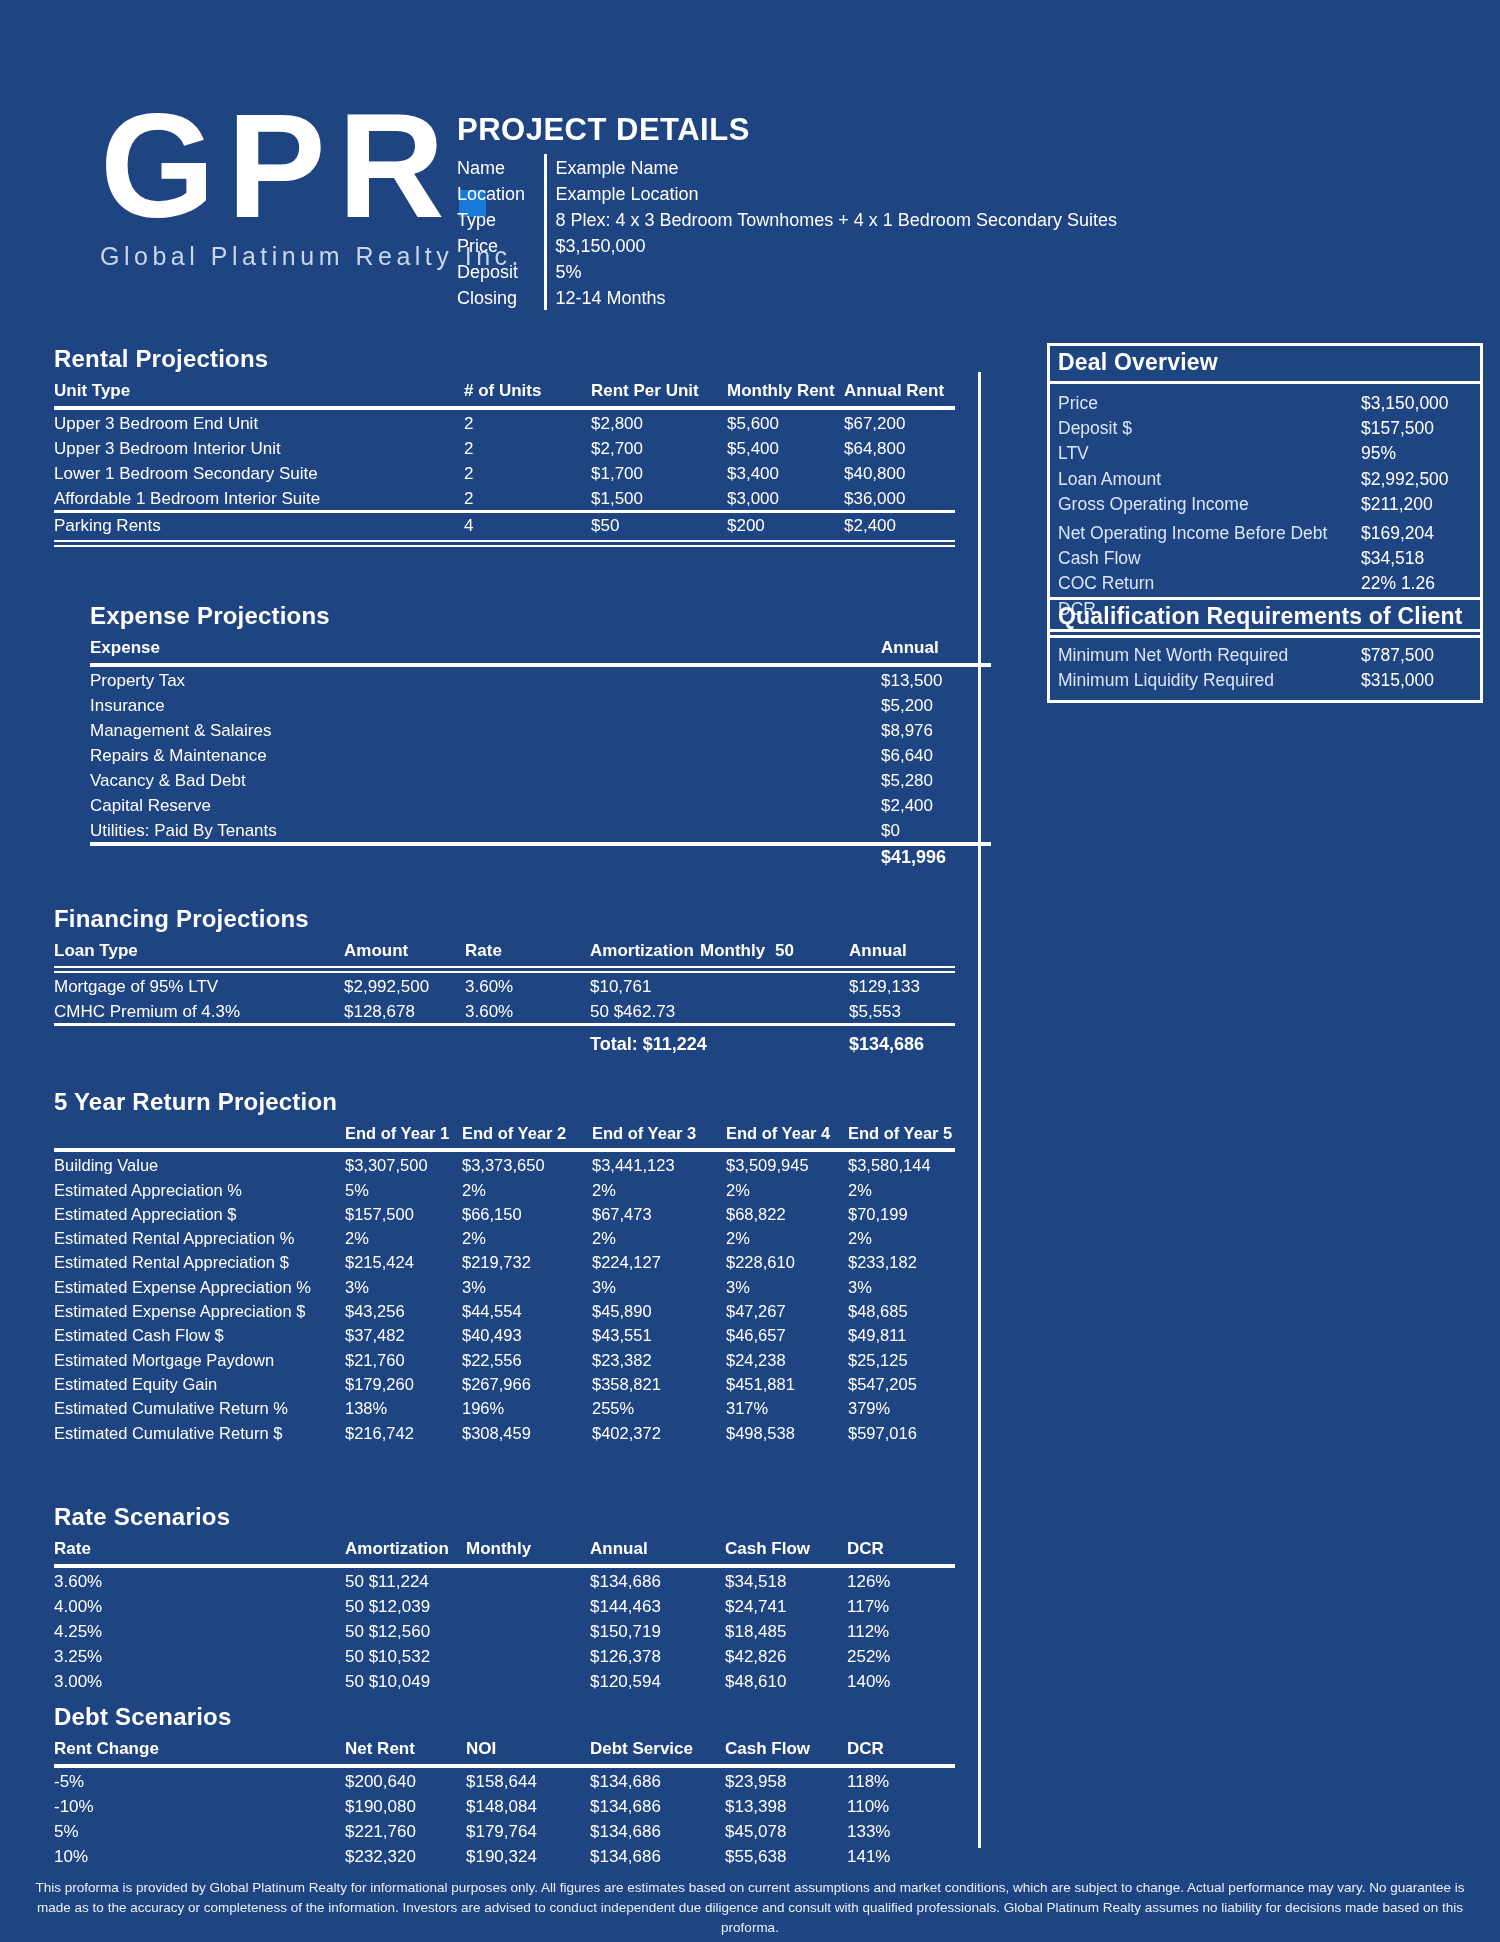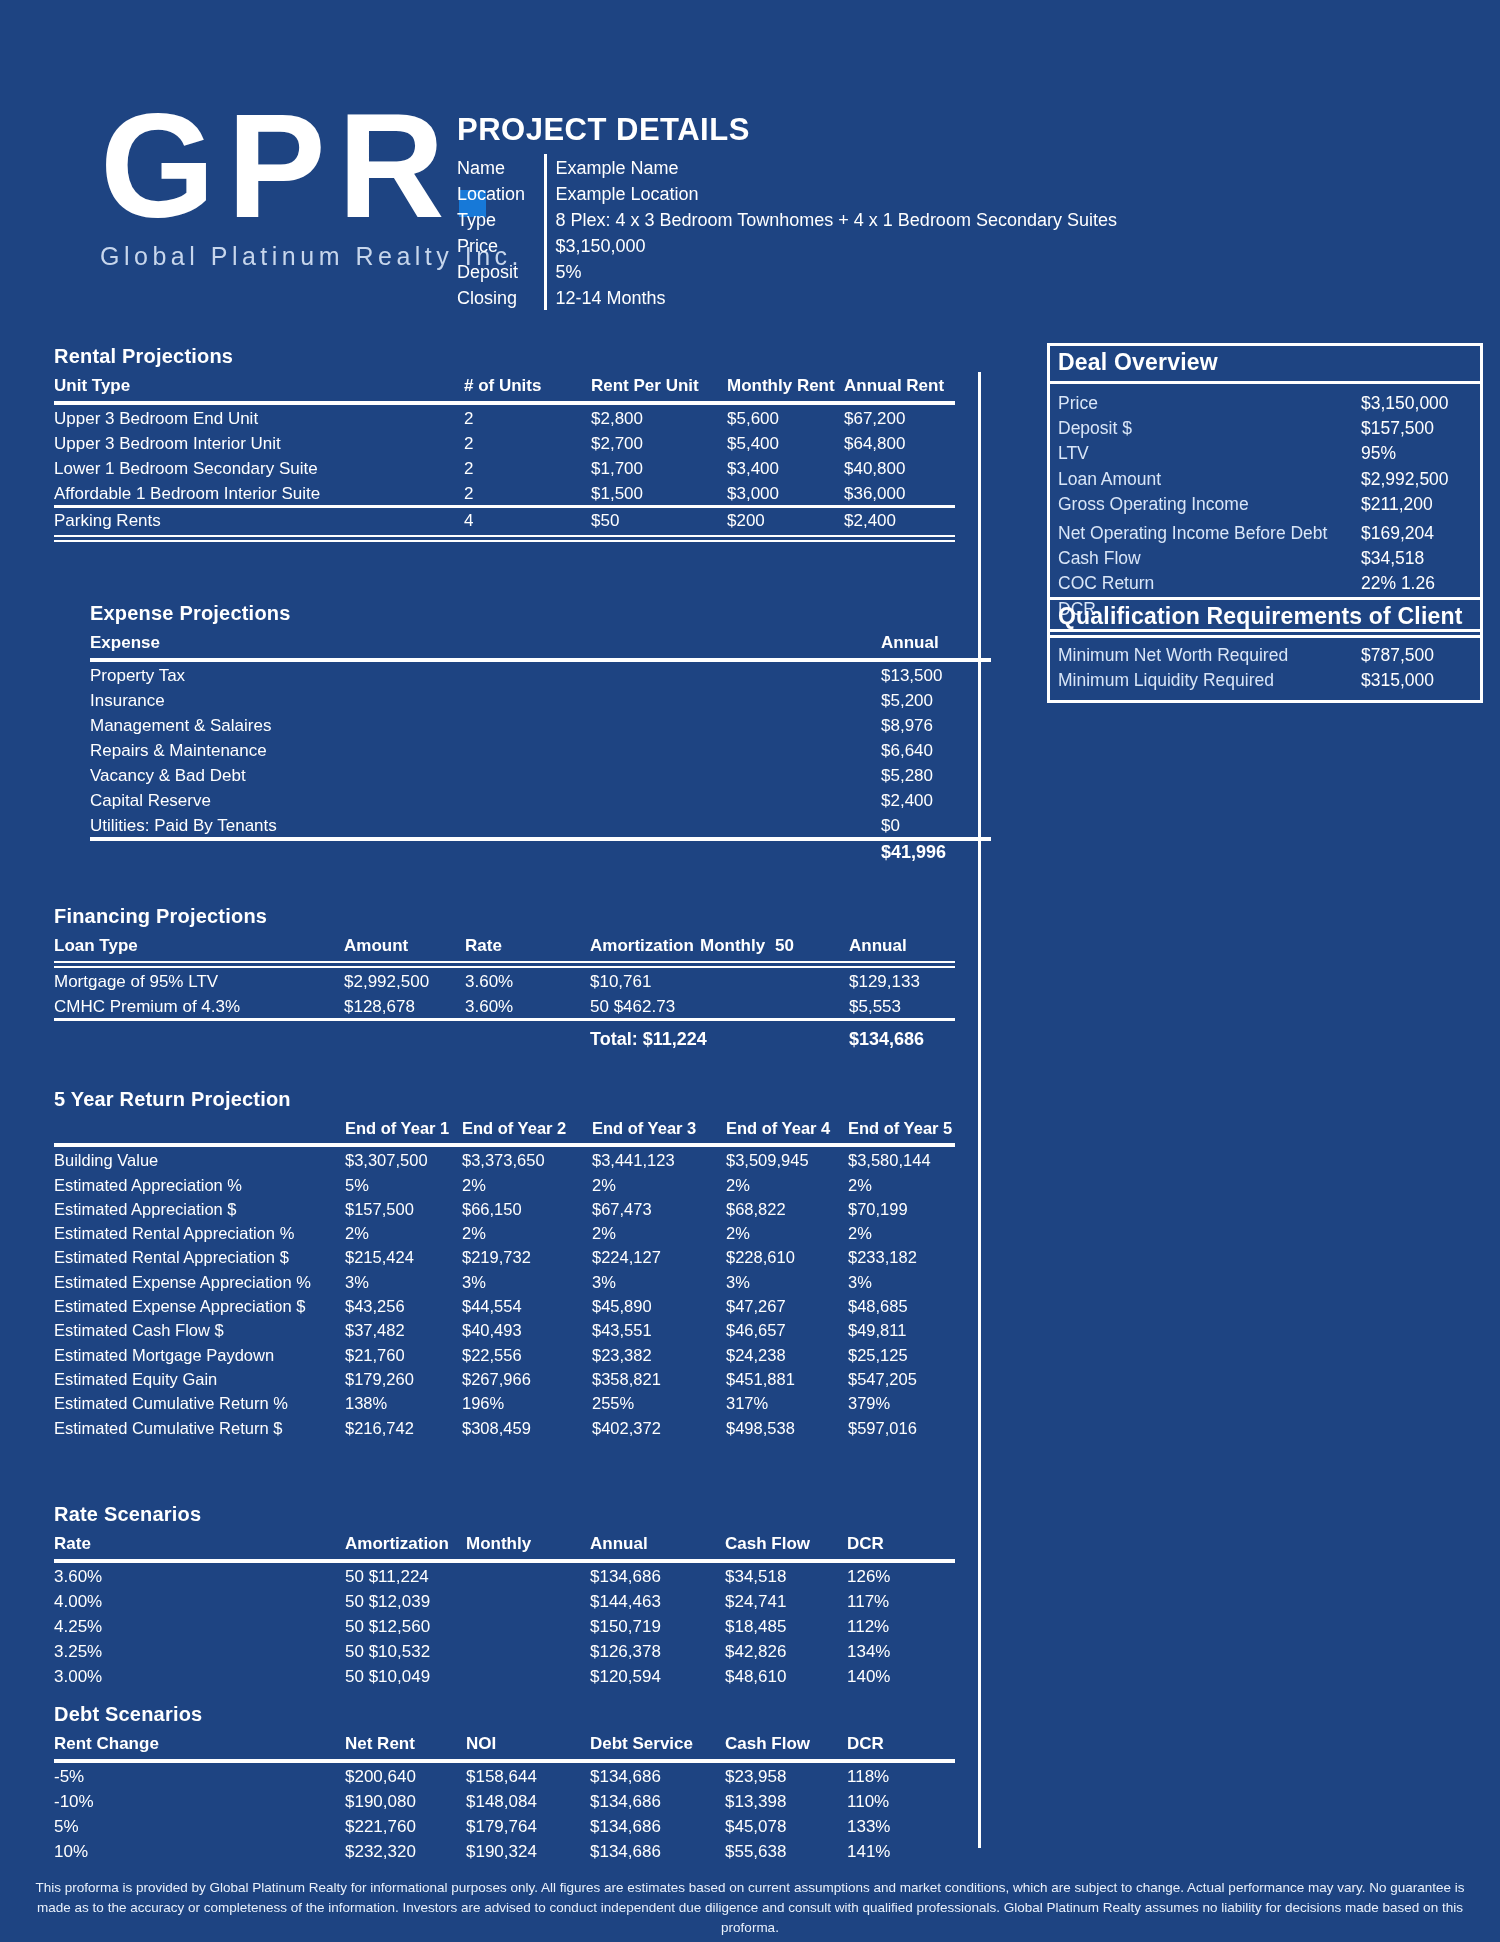--- a/index.html
+++ b/index.html
@@ -21,21 +21,21 @@
   .logo-tagline{margin-top:2px;font-size:25px;letter-spacing:4.5px;color:#C7D6EC;font-weight:400;}
   
   .project-details{position:absolute;left:457px;top:112px;width:720px;}
   .pd-title{font-size:31px;font-weight:bold;letter-spacing:.5px;margin-bottom:6px;}
   table{border-collapse:collapse;table-layout:fixed;width:100%;}
   td{padding:0;text-align:left;white-space:nowrap;overflow:visible;font-size:17px;line-height:23px;vertical-align:bottom;}
   .pd-table td{font-size:18px;line-height:24px;}
   .pd-table td:nth-child(2){border-left:3px solid #fff;padding-left:9px;}
   
   .sec{position:absolute;left:54px;width:901px;}
-  .sec-title{font-size:20px;font-weight:bold;margin-bottom:6px;letter-spacing:.2px;}
+  .sec-title{font-size:24px;font-weight:bold;margin-bottom:6px;letter-spacing:.2px;}
   thead td{font-weight:bold;padding-bottom:4px;}
   tbody td{padding-top:2px;}
   .rule-solid thead td{border-bottom:4px solid #fff;}
   .rule-double thead td{border-bottom:7px double #fff;}
   .total-row td{font-weight:bold;padding-top:7px;font-size:18px;}
   
   .parking-row td{border-top:3px solid #fff;border-bottom:7px double #fff;padding:1px 0 3px 0;}
   
   .expense-total td{border-top:4px solid #fff;}
   
@@ -511,21 +511,21 @@
             <td>$150,719</td>
             <td>$18,485</td>
             <td>112%</td>
           </tr>
           <tr>
             <td>3.25%</td>
             <td>50 $10,532</td>
             <td></td>
             <td>$126,378</td>
             <td>$42,826</td>
-            <td>134%</td>
+            <td>252%</td>
           </tr>
           <tr>
             <td>3.00%</td>
             <td>50 $10,049</td>
             <td></td>
             <td>$120,594</td>
             <td>$48,610</td>
             <td>140%</td>
           </tr>
         </tbody>

